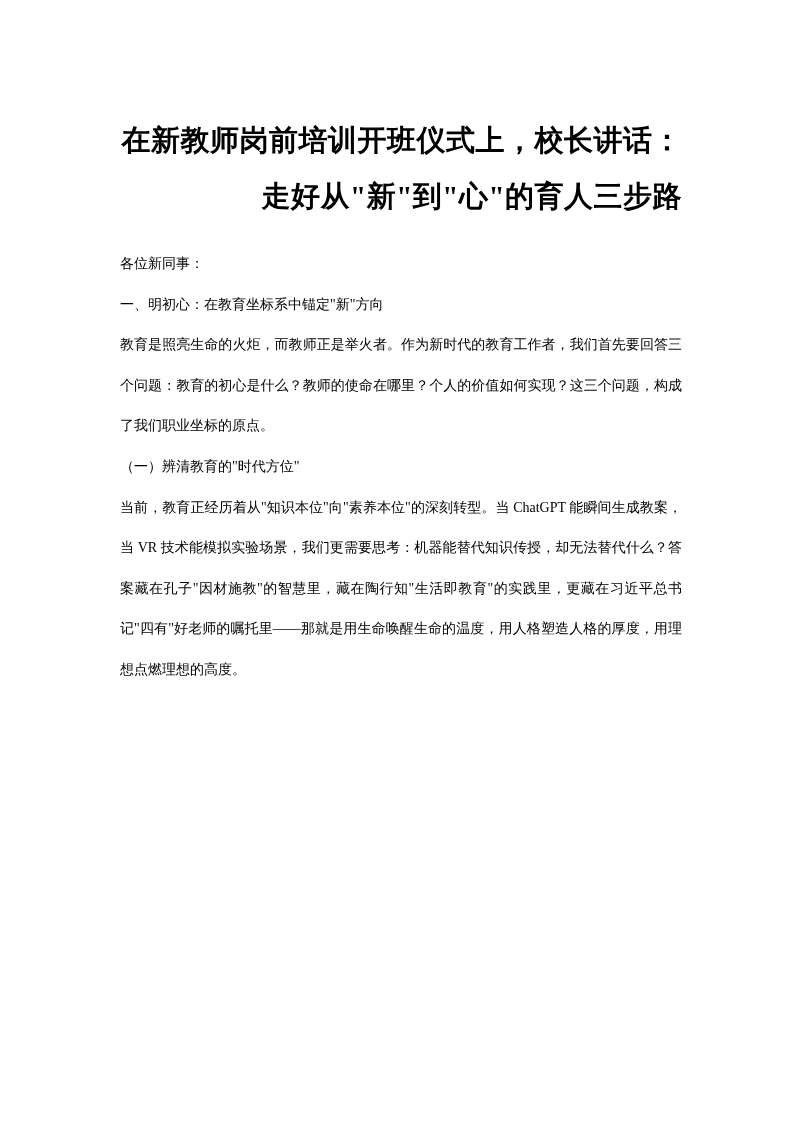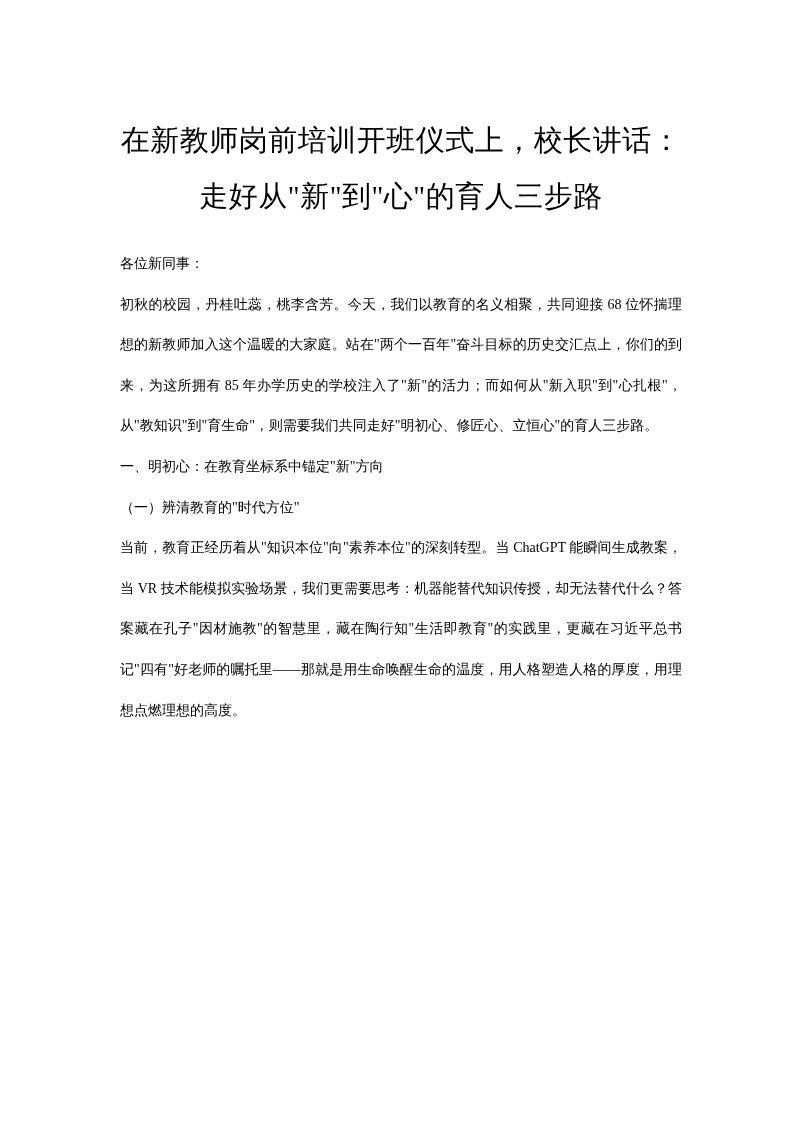--- a/index.html
+++ b/index.html
@@ -13,22 +13,22 @@
     height: 1122px;
     background: #ffffff;
     color: #000000;
     font-family: "Liberation Serif", "DejaVu Serif", serif;
     box-sizing: border-box;
     padding: 112px 111px 40px 120px;
     overflow: hidden;
   }
   .doc-title {
     font-size: 29px;
-    font-weight: normal;
-    text-align: center;
+    font-weight: bold;
+    text-align: right;
     line-height: 56px;
     margin: 0 0 20px 0;
     letter-spacing: 0.5px;
   }
   .doc-body p {
     margin: 0;
     font-size: 14px;
     line-height: 40.6px;
     text-align: justify;
     text-justify: inter-ideograph;
@@ -38,18 +38,18 @@
 </head>
 <body>
 
 <div class="page">
   <h1 class="doc-title">
     <span>在新教师岗前培训开班仪式上，校长讲话：</span><br>
     <span>走好从"新"到"心"的育人三步路</span>
   </h1>
   <div class="doc-body">
       <p>各位新同事：</p>
-      <p>初秋的校园，丹桂吐蕊，桃李含芳。今天，我们以教育的名义相聚，共同迎接 68 位怀揣理想的新教师加入这个温暖的大家庭。站在"两个一百年"奋斗目标的历史交汇点上，你们的到来，为这所拥有 85 年办学历史的学校注入了"新"的活力；而如何从"新入职"到"心扎根"，从"教知识"到"育生命"，则需要我们共同走好"明初心、修匠心、立恒心"的育人三步路。</p>
       <p>一、明初心：在教育坐标系中锚定"新"方向</p>
+      <p>教育是照亮生命的火炬，而教师正是举火者。作为新时代的教育工作者，我们首先要回答三个问题：教育的初心是什么？教师的使命在哪里？个人的价值如何实现？这三个问题，构成了我们职业坐标的原点。</p>
       <p>（一）辨清教育的"时代方位"</p>
       <p>当前，教育正经历着从"知识本位"向"素养本位"的深刻转型。当 ChatGPT 能瞬间生成教案，当 VR 技术能模拟实验场景，我们更需要思考：机器能替代知识传授，却无法替代什么？答案藏在孔子"因材施教"的智慧里，藏在陶行知"生活即教育"的实践里，更藏在习近平总书记"四有"好老师的嘱托里——那就是用生命唤醒生命的温度，用人格塑造人格的厚度，用理想点燃理想的高度。</p>
     </div>
 </div>
 
 </body></html>

